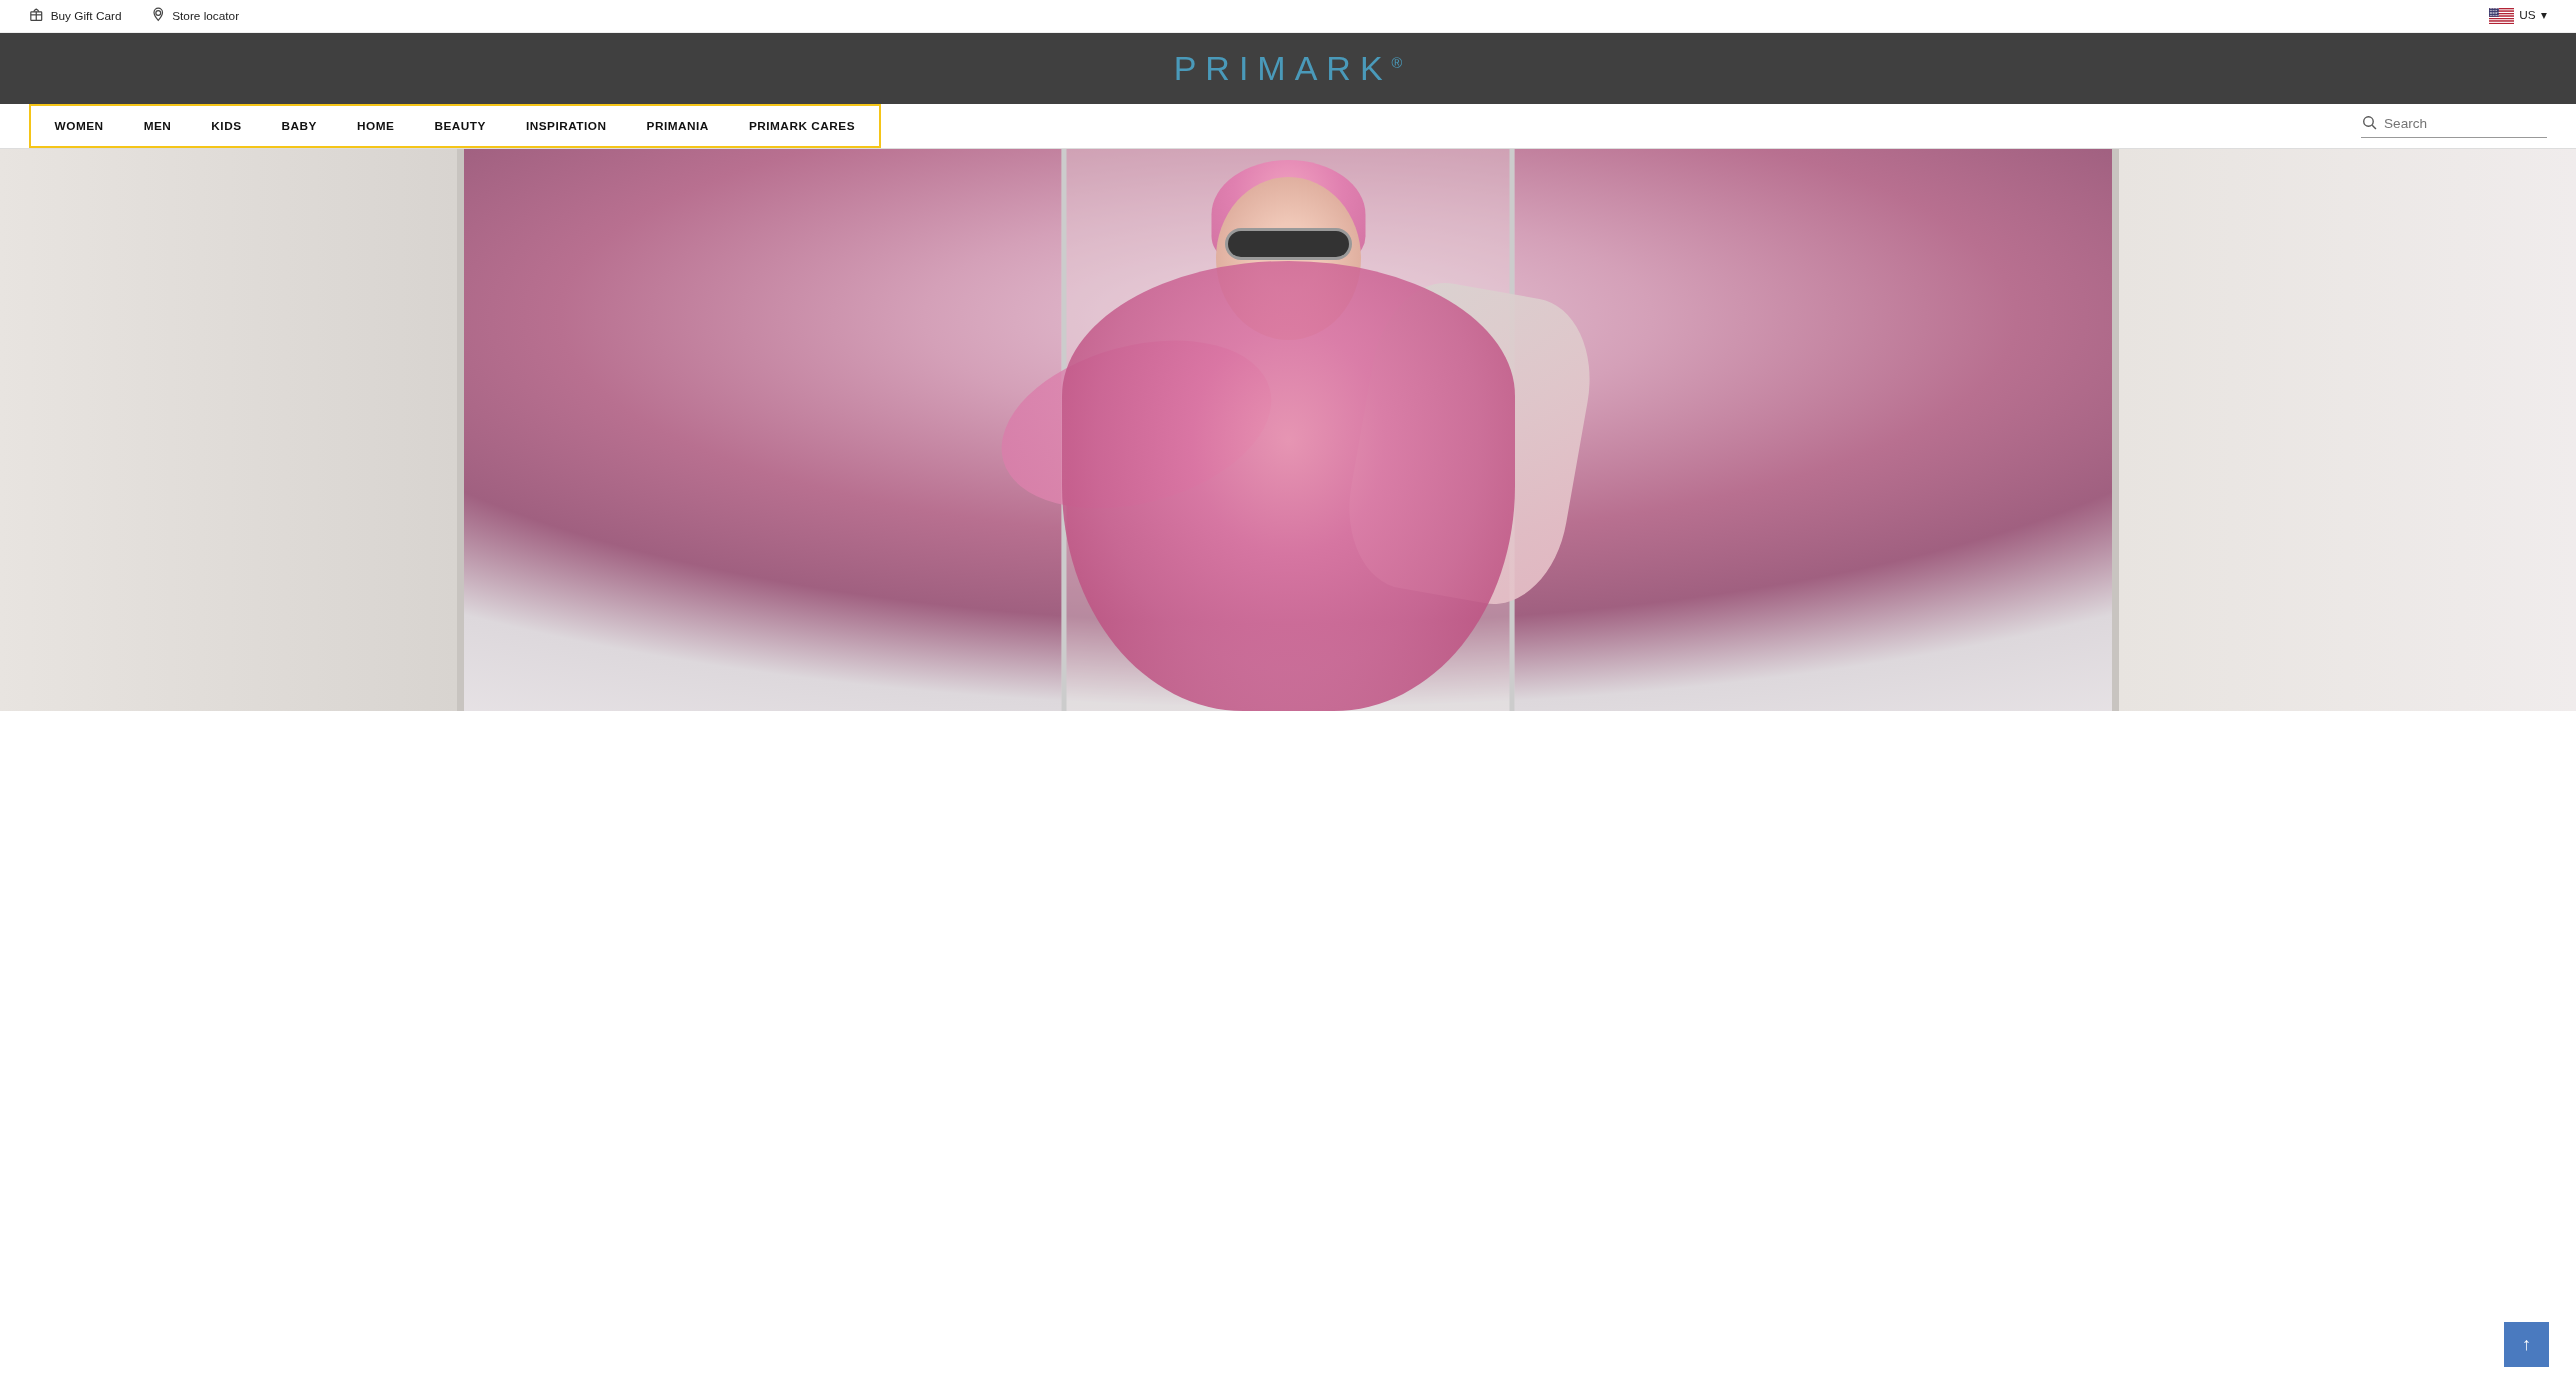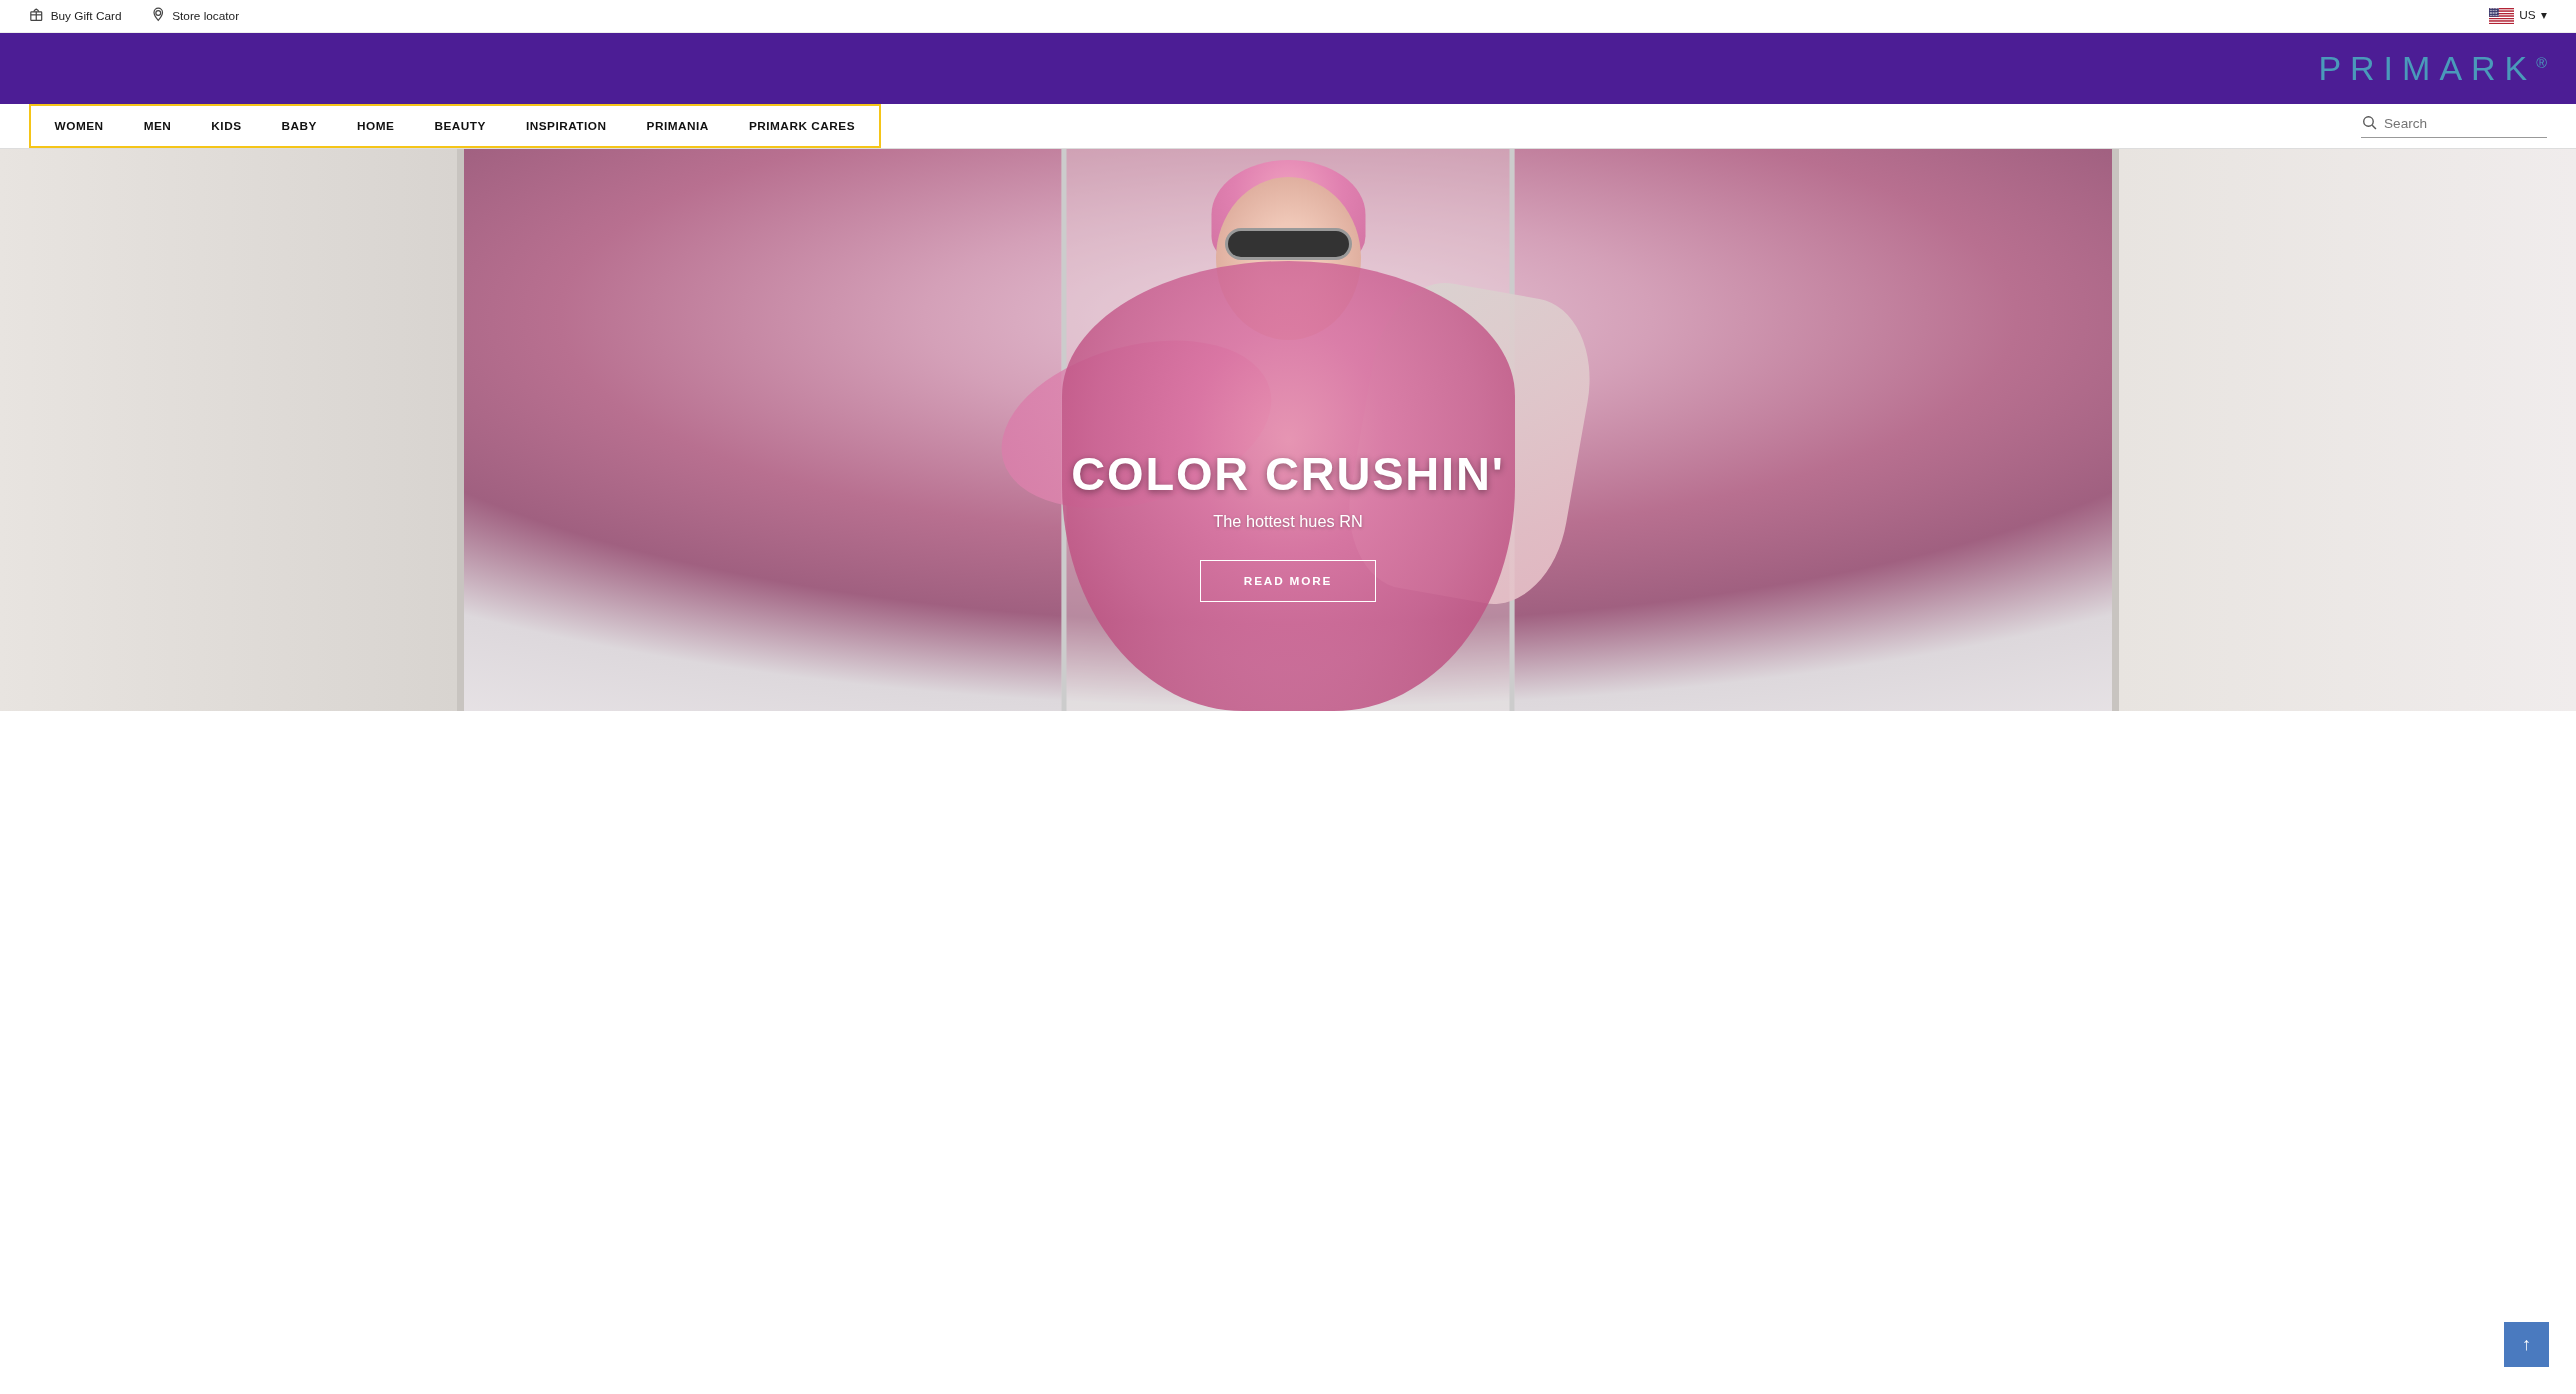--- a/index.html
+++ b/index.html
@@ -46,23 +46,23 @@
       gap: 5.4px;
       cursor: pointer;
       font-size: 11.8px;
       color: #222;
     }
 
     
     .header {
       display: flex;
       align-items: center;
-      justify-content: flex-end;
+      justify-content: center;
       padding: 16.3px 29px;
-      background: #4c1d95;
+      background: #404040;
       position: relative;
     }
 
     .logo {
       font-family: 'Arial', sans-serif;
       font-size: 34px;
       font-weight: 300;
       letter-spacing: 9px;
       color: #4a9aba;
       text-align: center;
@@ -416,23 +416,18 @@
 
   <div class="hero-person">
     <div class="person-hair"></div>
     <div class="person-head"></div>
     <div class="person-glasses"></div>
     <div class="person-arm-left"></div>
     <div class="person-arm-right"></div>
     <div class="person-body"></div>
   </div>
 
-  <div class="hero-content">
-    <h1 class="hero-title">COLOR CRUSHIN'</h1>
-    <p class="hero-subtitle">The hottest hues RN</p>
-    <a class="hero-cta">READ MORE</a>
-  </div>
 </section>
 
 <div class="scroll-top">
   <span>↑</span>
 </div>
 
 
 </body></html>

